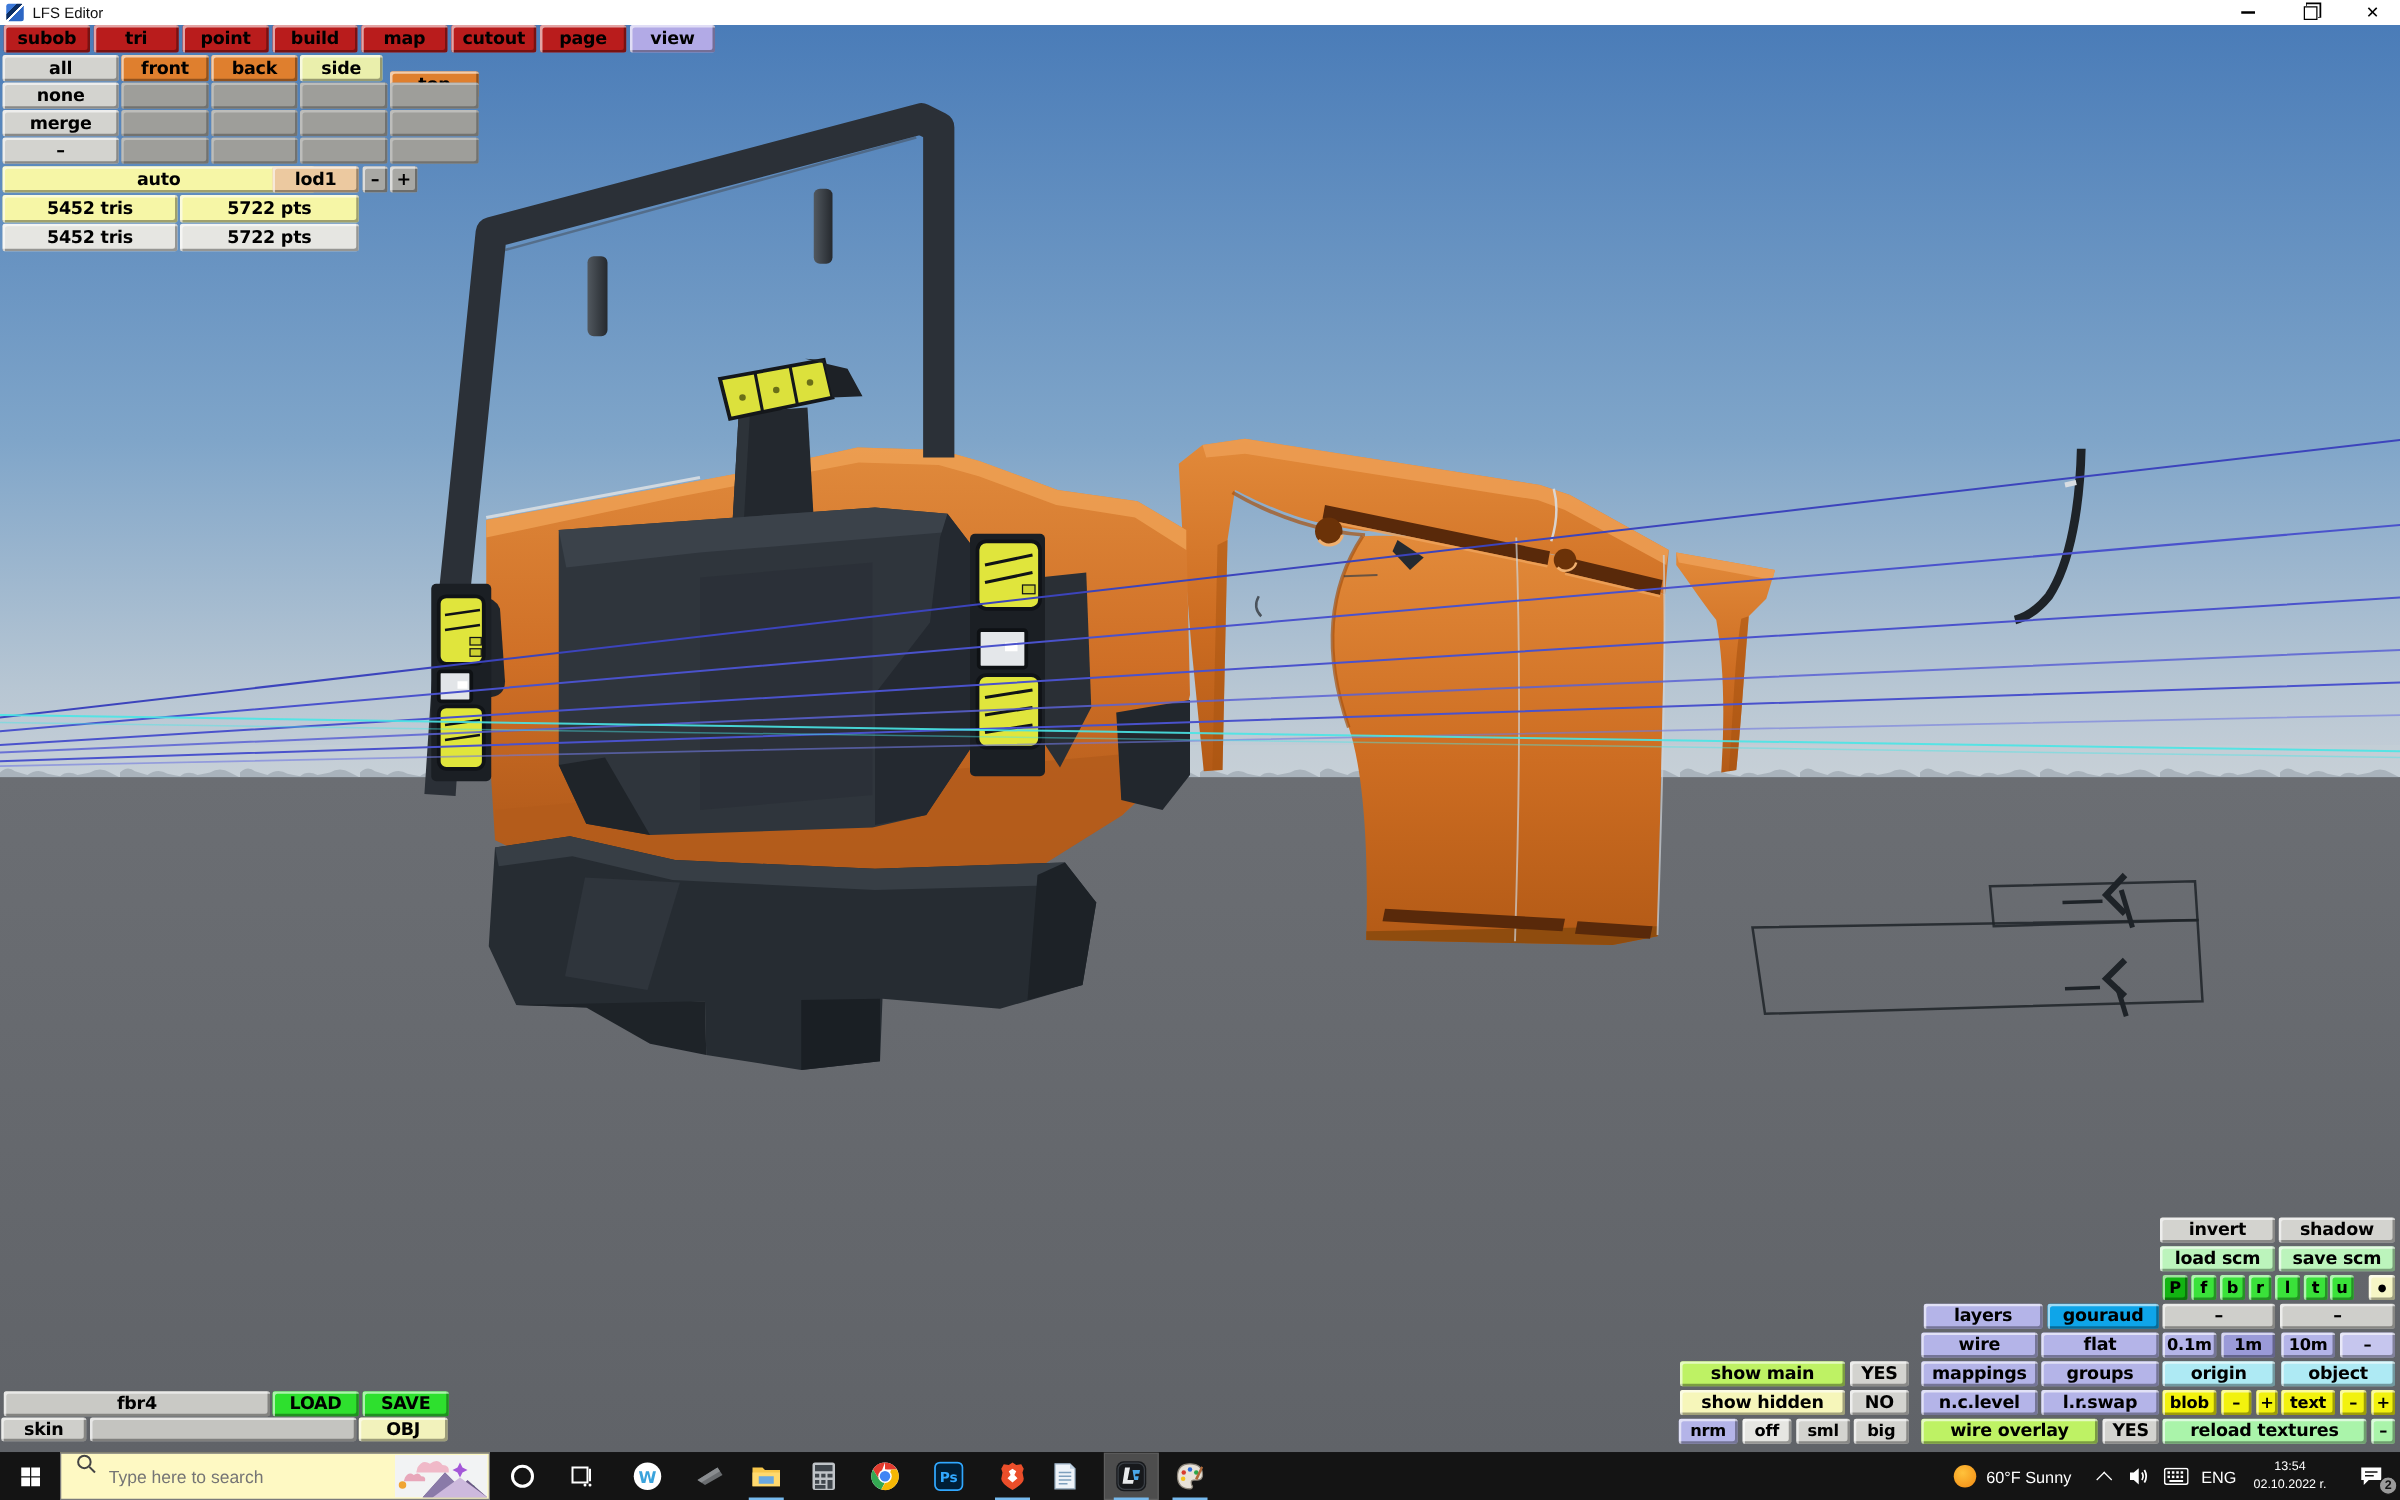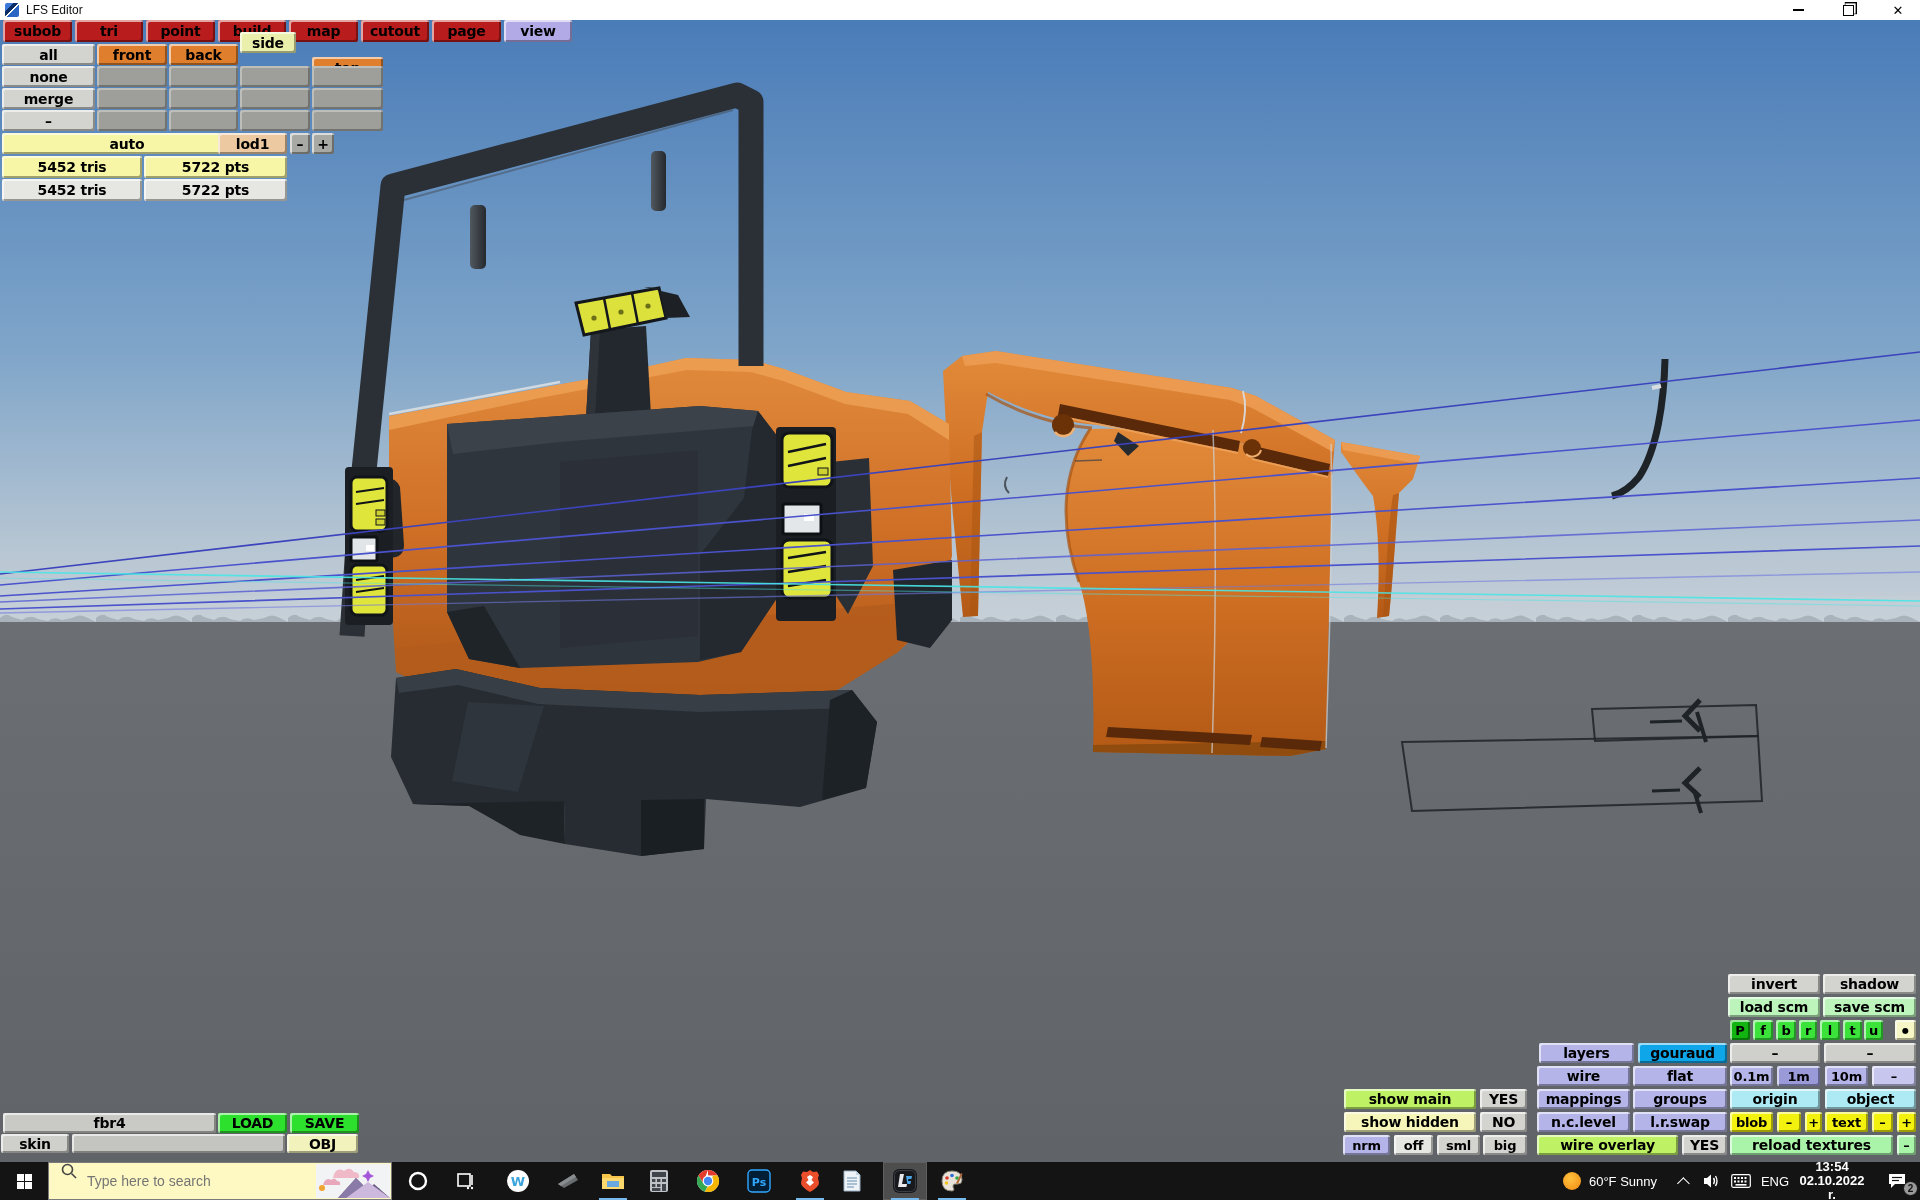--- a/index.html
+++ b/index.html
@@ -60,21 +60,21 @@
   .searchbox { position:absolute; left:48px; top:0; width:344px; height:38px; background:#fef9c3; border:1px solid #7a7a7a;
                display:flex; }
   .searchbox input { border:none; outline:none; background:transparent; font-size:14px; color:#3c3c3c; width:210px;
                      font-family:"Liberation Sans",sans-serif; }
   .searchbox .mag { margin:0 10px 0 12px; }
   .search-art { position:absolute; right:1px; top:1px; width:74px; height:34px; overflow:hidden; }
   .tbicon { position:absolute; top:0; width:44px; height:38px; display:flex; align-items:center; justify-content:center; }
   .tbicon.active { background:#4d4d4d; box-shadow:inset 0 0 0 1px #5f5f5f; }
   .tbicon .runline { position:absolute; left:8px; bottom:0; width:28px; height:2px; background:#76b9ed; }
   .tray { position:absolute; top:0; height:38px; color:#fff; font-size:13px; display:flex; align-items:center; justify-content:center; }
-  .clockblk { flex-direction:column; line-height:14px; font-size:13px; text-align:center;font-weight:bold; }
+  .clockblk { flex-direction:column; line-height:14px; font-size:10px; text-align:center; }
   .badge { position:absolute; right:2px; bottom:4px; width:15px; height:15px; border-radius:50%; background:#9a9a9a;
            color:#111; font-size:10px; font-weight:700; display:flex; align-items:center; justify-content:center; border:1px solid #141414;}
   .sun { width:18px; height:18px; border-radius:50%; background:radial-gradient(circle at 40% 35%, #ffc23c, #f28a12); margin-right:8px; }
   .chev { width:9px; height:9px; border-left:1.6px solid #fff; border-top:1.6px solid #fff; transform:rotate(45deg) translateY(3px); }
 </style>
 </head>
 <body>
 
 <div class="screen">
 
@@ -274,21 +274,21 @@
   <div class="b tab" style="left:146px;top:20px;width:69px;height:22px">point</div>
   <div class="b tab" style="left:218px;top:20px;width:68px;height:22px">build</div>
   <div class="b tab" style="left:289px;top:20px;width:69px;height:22px">map</div>
   <div class="b tab" style="left:361px;top:20px;width:68px;height:22px">cutout</div>
   <div class="b tab" style="left:432px;top:20px;width:69px;height:22px">page</div>
   <div class="b tab on" style="left:504px;top:20px;width:68px;height:22px">view</div>
 
   <div class="b" style="left:2px;top:44px;width:93px;height:21px">all</div>
   <div class="b orange" style="left:97px;top:44px;width:70px;height:21px">front</div>
   <div class="b orange" style="left:169px;top:44px;width:69px;height:21px">back</div>
-  <div class="b sideon" style="left:240px;top:32px;width:56px;height:21px">side</div>
+  <div class="b sideon" style="left:240px;top:44px;width:66px;height:21px">side</div>
   <div class="b orange" style="left:312px;top:57px;width:71px;height:21px">top</div>
 
   <div class="b" style="left:2px;top:66px;width:93px;height:21px">none</div>
   <div class="b cellg" style="left:97px;top:66px;width:70px;height:21px"></div>
   <div class="b cellg" style="left:169px;top:66px;width:69px;height:21px"></div>
   <div class="b cellg" style="left:240px;top:66px;width:70px;height:21px"></div>
   <div class="b cellg" style="left:312px;top:66px;width:71px;height:21px"></div>
 
   <div class="b" style="left:2px;top:88px;width:93px;height:21px">merge</div>
   <div class="b cellg" style="left:97px;top:88px;width:70px;height:21px"></div>

